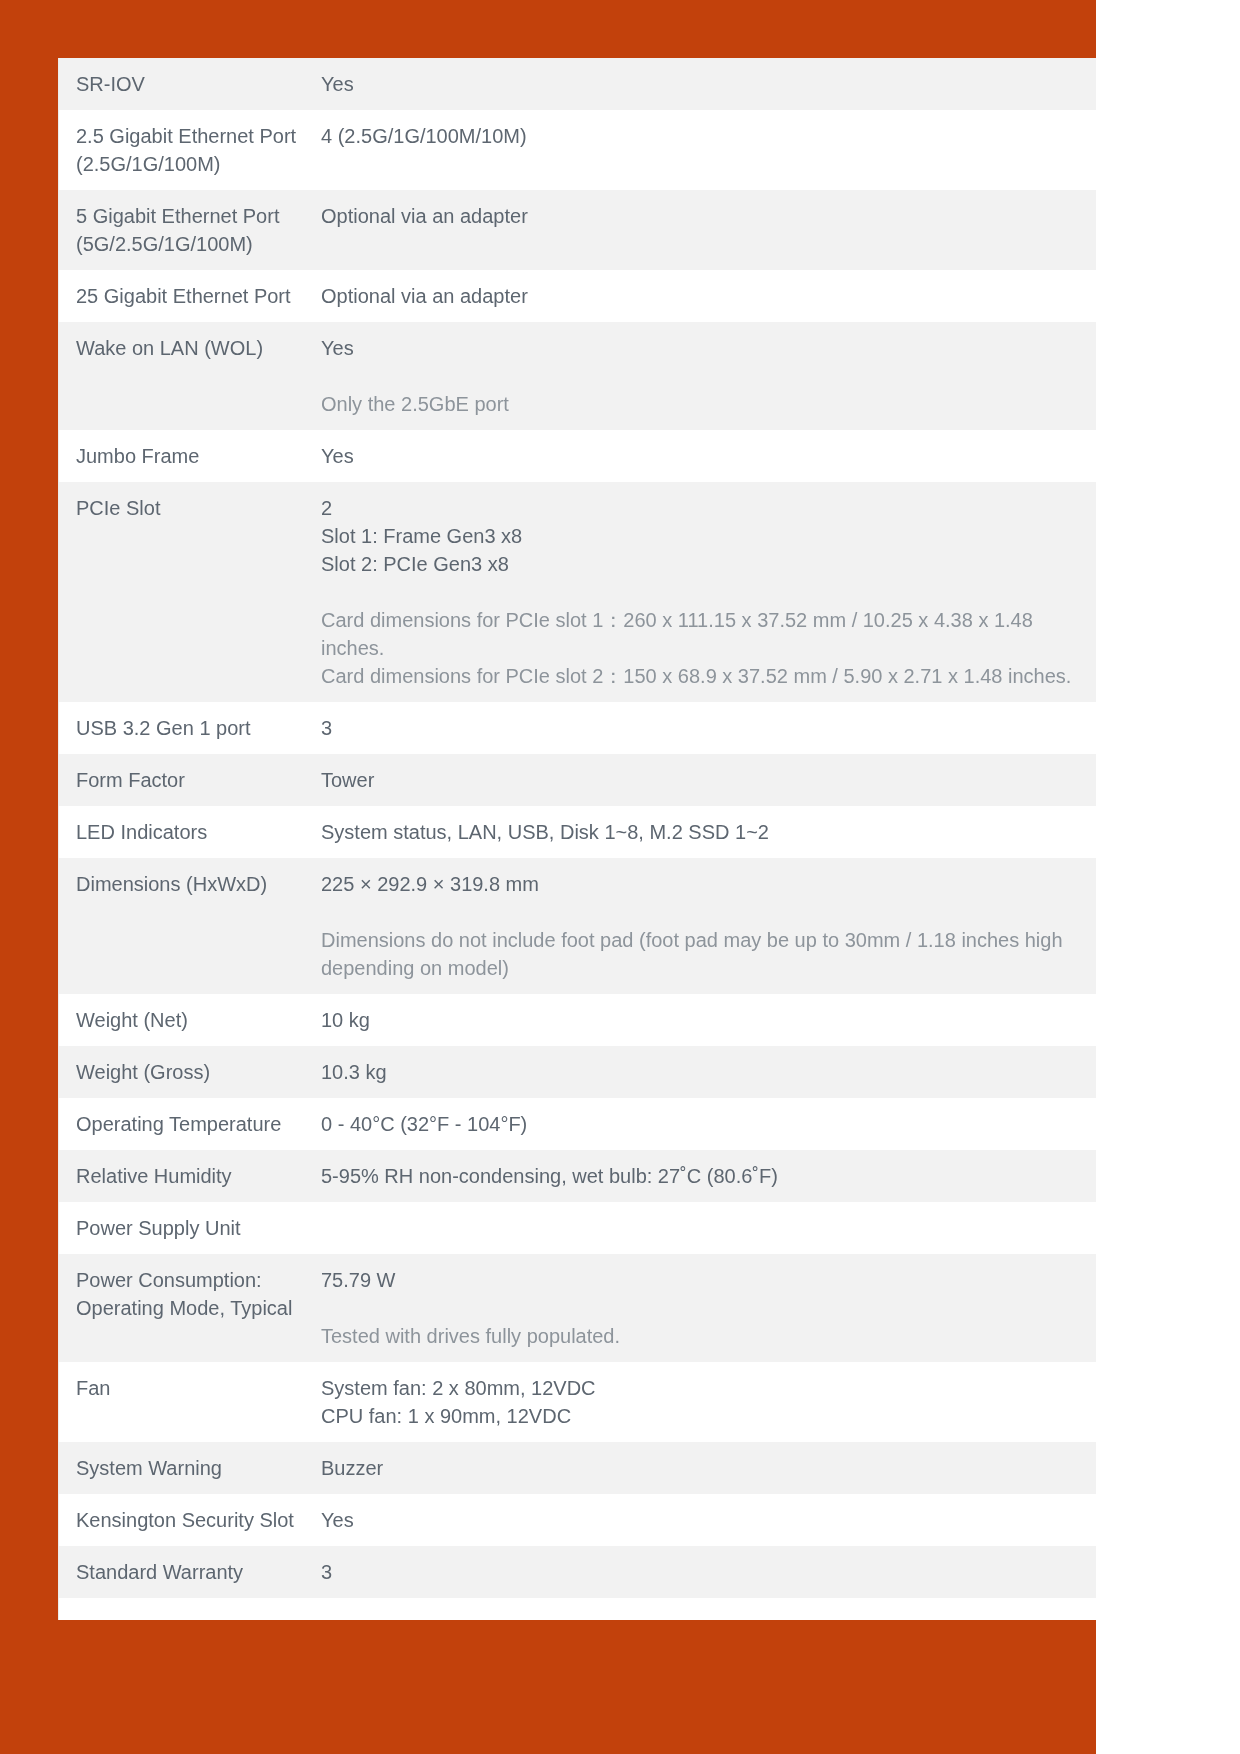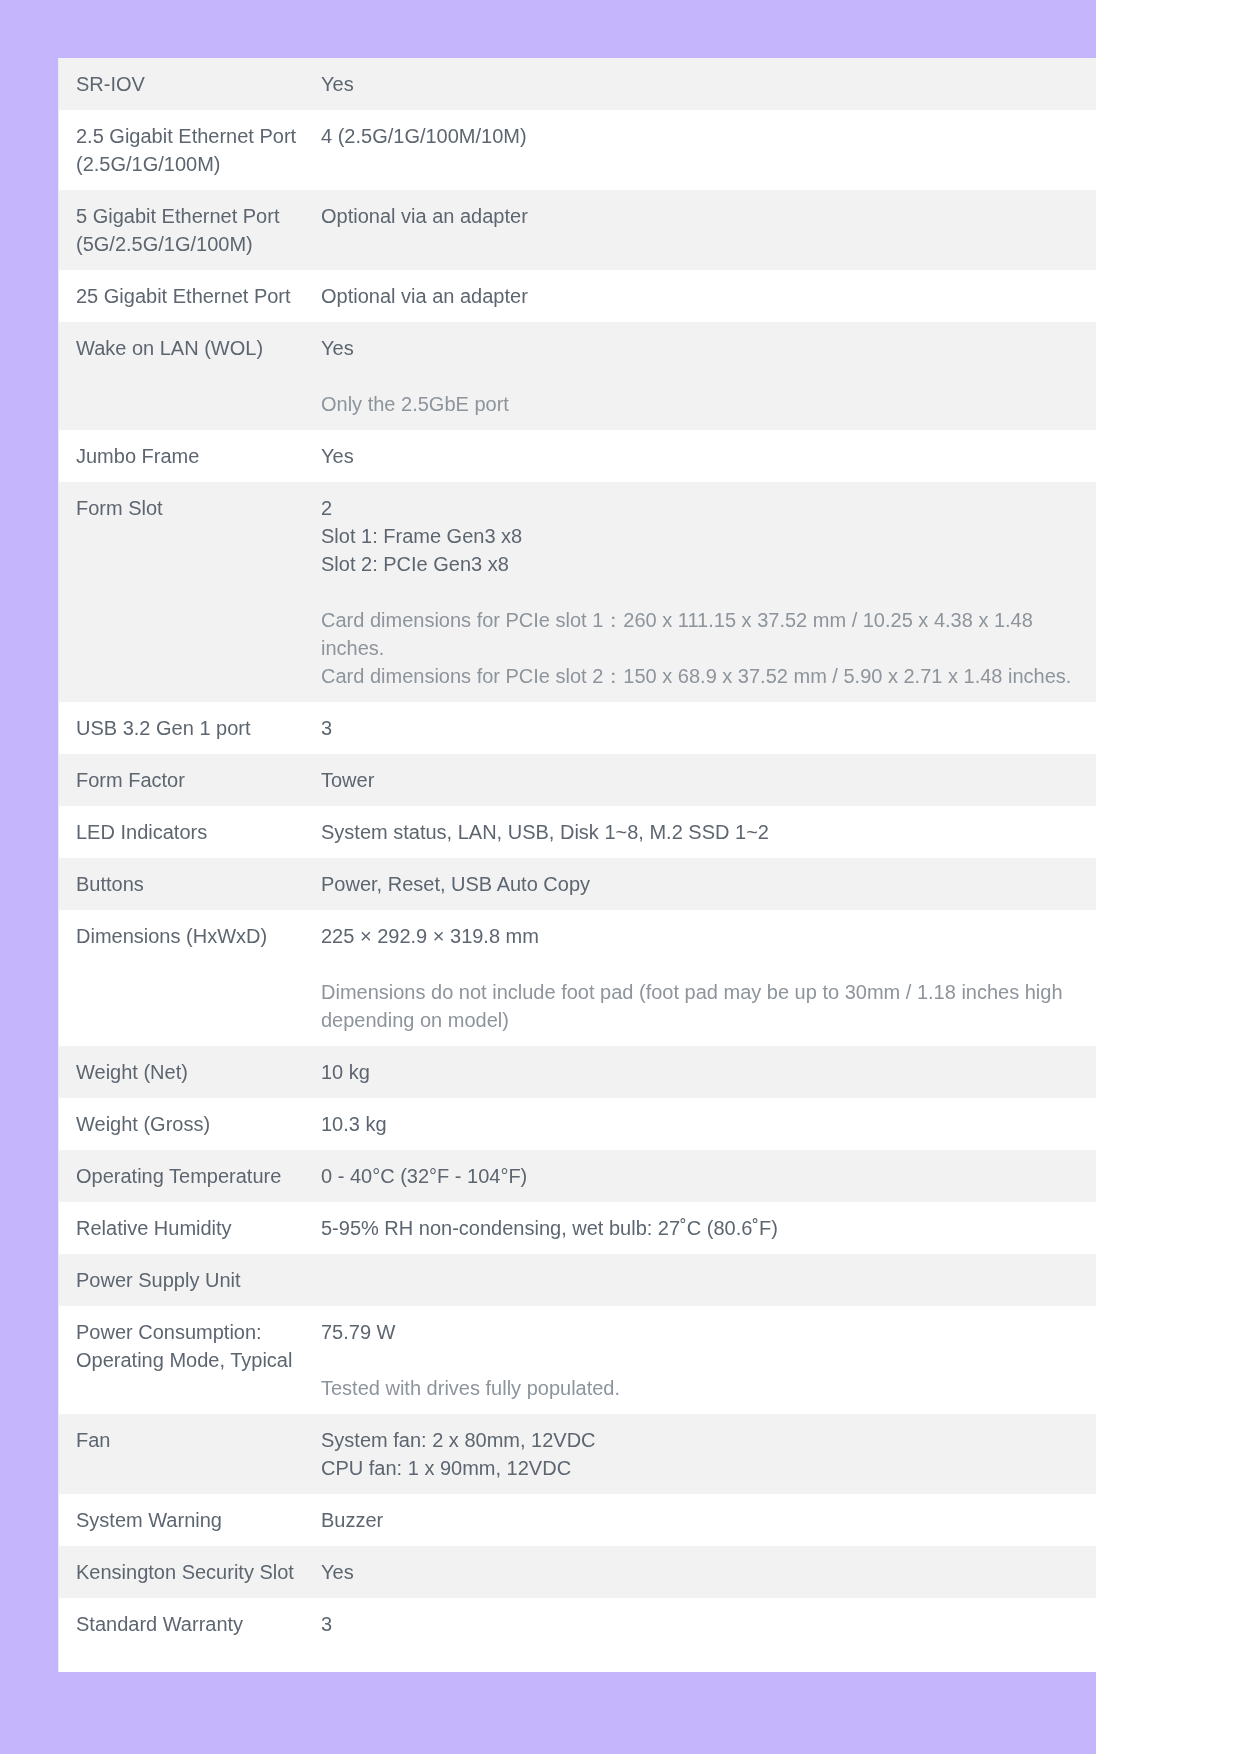--- a/index.html
+++ b/index.html
@@ -5,21 +5,21 @@
   html, body {
     margin: 0;
     padding: 0;
     background: #ffffff;
     font-family: "Liberation Sans", sans-serif;
   }
   .page {
     position: relative;
     width: 1096px;
     height: 1754px;
-    background: #c4b5fd;
+    background: #c2410c;
     overflow: hidden;
   }
   .spec-table {
     position: absolute;
     left: 58px;
     top: 58px;
     width: 1126px;
     box-sizing: border-box;
     border-left: 1px solid #ececec;
     border-right: 1px solid #ececec;
@@ -100,21 +100,21 @@
             <div class="vline note note-gap">Only the 2.5GbE port</div>
           </div>
         </div>
         <div class="row">
           <div class="cell label">Jumbo Frame</div>
           <div class="cell value">
             <div class="vline">Yes</div>
           </div>
         </div>
         <div class="row">
-          <div class="cell label">Form Slot</div>
+          <div class="cell label">PCIe Slot</div>
           <div class="cell value">
             <div class="vline">2</div>
             <div class="vline">Slot 1: Frame Gen3 x8</div>
             <div class="vline">Slot 2: PCIe Gen3 x8</div>
             <div class="vline note note-gap">Card dimensions for PCIe slot 1：260 x 111.15 x 37.52 mm / 10.25 x 4.38 x 1.48 inches.</div>
             <div class="vline note">Card dimensions for PCIe slot 2：150 x 68.9 x 37.52 mm / 5.90 x 2.71 x 1.48 inches.</div>
           </div>
         </div>
         <div class="row">
           <div class="cell label">USB 3.2 Gen 1 port</div>
@@ -125,26 +125,20 @@
         <div class="row">
           <div class="cell label">Form Factor</div>
           <div class="cell value">
             <div class="vline">Tower</div>
           </div>
         </div>
         <div class="row">
           <div class="cell label">LED Indicators</div>
           <div class="cell value">
             <div class="vline">System status, LAN, USB, Disk 1~8, M.2 SSD 1~2</div>
-          </div>
-        </div>
-        <div class="row">
-          <div class="cell label">Buttons</div>
-          <div class="cell value">
-            <div class="vline">Power, Reset, USB Auto Copy</div>
           </div>
         </div>
         <div class="row">
           <div class="cell label">Dimensions (HxWxD)</div>
           <div class="cell value">
             <div class="vline">225 × 292.9 × 319.8 mm</div>
             <div class="vline note note-gap">Dimensions do not include foot pad (foot pad may be up to 30mm / 1.18 inches high depending on model)</div>
           </div>
         </div>
         <div class="row">

